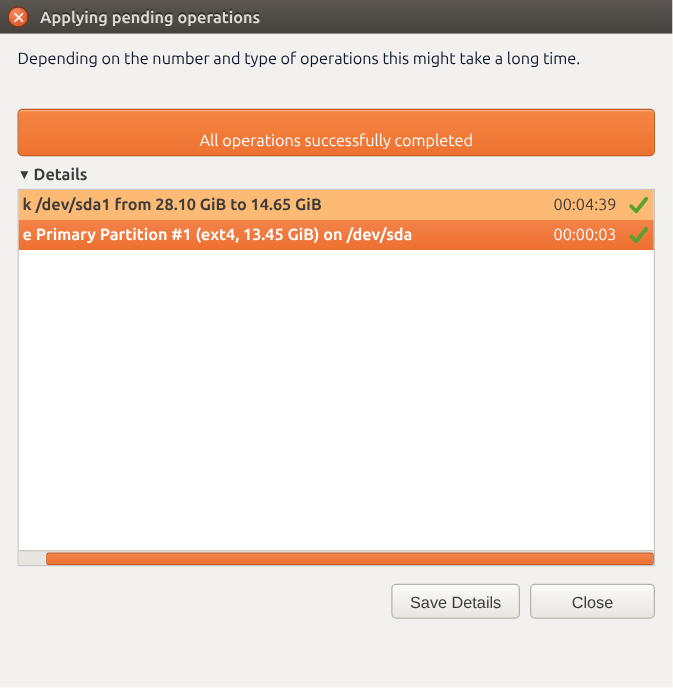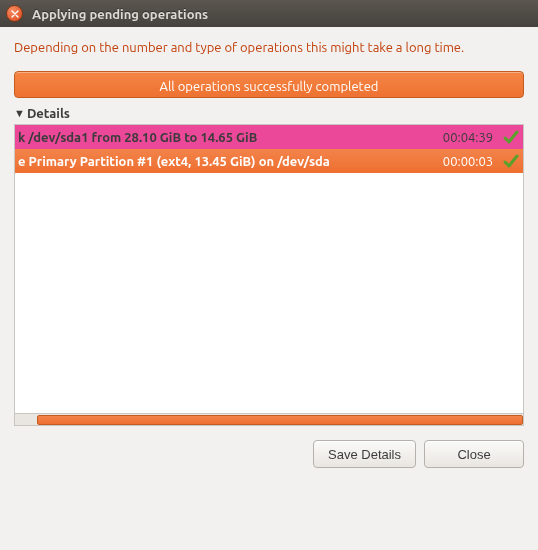--- a/index.html
+++ b/index.html
@@ -2,28 +2,28 @@
 <html><head>
 <meta charset="utf-8">
 <style>
   * { box-sizing: border-box; margin: 0; padding: 0; }
   body { font-family: "Ubuntu", "Liberation Sans", sans-serif; font-size: 13px; color: #3c3c3c; background: #f2f1f0; width: 538px; height: 550px; overflow: hidden; }
   .titlebar { height: 27px; background: linear-gradient(#5b5650, #45413c); display: flex; align-items: center; padding: 1px 6px; gap: 9px; }
   .close-btn { width: 17px; height: 17px; border-radius: 50%; background: radial-gradient(circle at 35% 30%, #f58c60, #d9471b); display: flex; align-items: center; justify-content: center; border: 1px solid #7a3718; cursor: pointer; }
   .close-btn svg { width: 8px; height: 8px; }
   .title-text { color: #ddd9d4; font-weight: bold; font-size: 13px; text-shadow: 0 -1px 0 rgba(0,0,0,.4); }
   .content { padding: 13px 14px 12px 14px; background: #f2f1f0; }
-  .info-text { margin-bottom: 17px; color: #c2410c; }
+  .info-text { margin-bottom: 33px; color: #0f172a; }
   .section-label { font-weight: bold; margin-bottom: 4px; color: #3c3c3c; }
-  .status-bar { background: linear-gradient(#f58544, #ee7231); border: 1px solid #c45b1f; border-radius: 4px; color: #fff; text-align: center; padding: 7px 0 4px 0; font-size: 13px; box-shadow: inset 0 1px 0 rgba(255,255,255,.35); }
+  .status-bar { background: linear-gradient(#f58544, #ee7231); border: 1px solid #c45b1f; border-radius: 4px; color: #fff; text-align: center; padding: 18px 0 4px 0; font-size: 13px; box-shadow: inset 0 1px 0 rgba(255,255,255,.35); }
   .details-toggle { display: flex; align-items: center; gap: 2px; margin-top: 8px; margin-bottom: 4px; font-weight: bold; cursor: pointer; user-select: none; }
   .details-toggle .tri { font-size: 11px; display: inline-block; }
   .op-table { border: 1px solid #c9c5c0; background: #fff; width: 100%; height: 302px; position: relative; }
   .op-row { display: flex; align-items: center; height: 24px; border-bottom: 0px solid transparent; }
-  .op-row.first { background: #ec4899; color: #3c3c3c; font-weight: bold; }
+  .op-row.first { background: #fdba74; color: #3c3c3c; font-weight: bold; }
   .op-row.sel { background: linear-gradient(#f3834a, #ee6f30); color: #fff; font-weight: bold; }
   .op-desc { flex: 1 1 auto; overflow: hidden; white-space: nowrap; padding-left: 3px; }
   .op-time { width: 58px; text-align: center; padding-right: 4px; font-weight: normal; }
   .op-icon { width: 24px; display: flex; align-items: center; justify-content: center; }
   .op-icon svg { width: 16px; height: 16px; }
   .bottom-scroll { position: absolute; bottom: 0; left: 0; right: 0; height: 12px; display: flex; }
   .bottom-scroll .track { flex: 1; background: #e9e6e2; border-top: 1px solid #c9c5c0; position: relative; }
   .bottom-scroll .thumb { position: absolute; left: 22px; top: 1px; right: 0; bottom: 0; background: linear-gradient(#f3834a, #ee6f30); border: 1px solid #c45b1f; border-radius: 2px; }
   .button-row { display: flex; justify-content: flex-end; gap: 8px; margin-top: 14px; }
   .btn { min-width: 100px; height: 28px; border: 1px solid #b6b2ab; border-radius: 4px; background: linear-gradient(#fafaf8, #e9e6e1); color: #3c3c3c; font-size: 13px; cursor: pointer; box-shadow: inset 0 1px 0 #fff; padding: 0 14px; }

